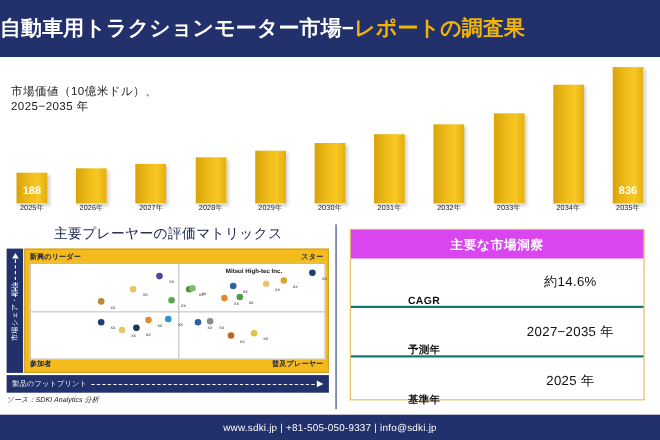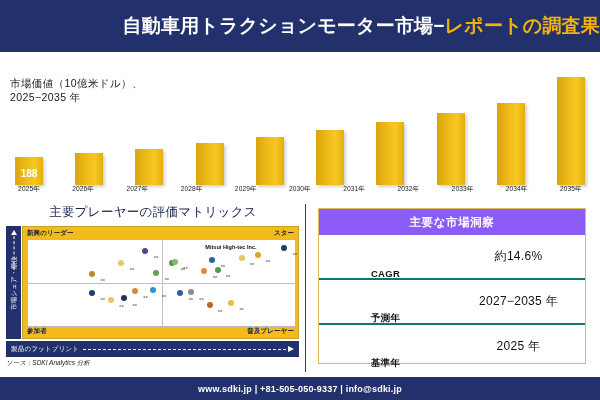--- a/index.html
+++ b/index.html
@@ -24,21 +24,21 @@
 
   
   .header {
     position: absolute;
     left: 0; top: 0;
     width: 600px;
     height: 52px;
     background: #22306b;
     display: flex;
     align-items: center;
-    justify-content: flex-end;
+    justify-content: flex-start;
   }
   .header-title {
     font-size: 19px;
     font-weight: bold;
     letter-spacing: 0.2px;
     white-space: nowrap;
   }
   .title-part-main { color: #ffffff; }
   .title-part-accent { color: #f2b307; }
 
@@ -276,21 +276,21 @@
   .insights-panel {
     position: absolute;
     left: 318px; top: 8px;
     width: 268px; height: 156px;
     border: 1px solid #e0bb55;
     box-sizing: border-box;
     background: #ffffff;
   }
   .insights-header {
     height: 26px;
-    background: #8b5cf6;
+    background: #d946ef;
     display: flex;
     align-items: center;
     justify-content: center;
   }
   .insights-header-text {
     font-size: 11.5px;
     font-weight: bold;
     color: #ffffff;
     letter-spacing: 0.6px;
   }
@@ -323,21 +323,21 @@
     position: absolute;
     left: 0; top: 377px;
     width: 600px; height: 23px;
     background: #22306b;
     display: flex;
     align-items: center;
     justify-content: center;
   }
   .footer-text {
     font-size: 9px;
-    font-weight: bold;
+    font-weight: normal;
     color: #ffffff;
     letter-spacing: 0.2px;
   }
 </style>
 </head>
 <body>
 
 <div id="root">
 
   <div class="header">
@@ -375,20 +375,25 @@
             <div class="bar" style="height: 63px;"></div>
           </div>
           <div class="bar-slot">
             <div class="bar" style="height: 72px;"></div>
           </div>
           <div class="bar-slot">
             <div class="bar" style="height: 82px;"></div>
           </div>
           <div class="bar-slot">
             <div class="bar" style="height: 108px;"></div>
+          </div>
+          <div class="bar-slot">
+            <div class="bar" style="height: 124px;">
+              <div class="bar-value">836</div>
+            </div>
           </div>
         </div>
     </div>
     <div class="axis-labels" id="axis-labels">
         <div class="axis-label">2025年</div>
         <div class="axis-label">2026年</div>
         <div class="axis-label">2027年</div>
         <div class="axis-label">2028年</div>
         <div class="axis-label">2029年</div>
         <div class="axis-label">2030年</div>

